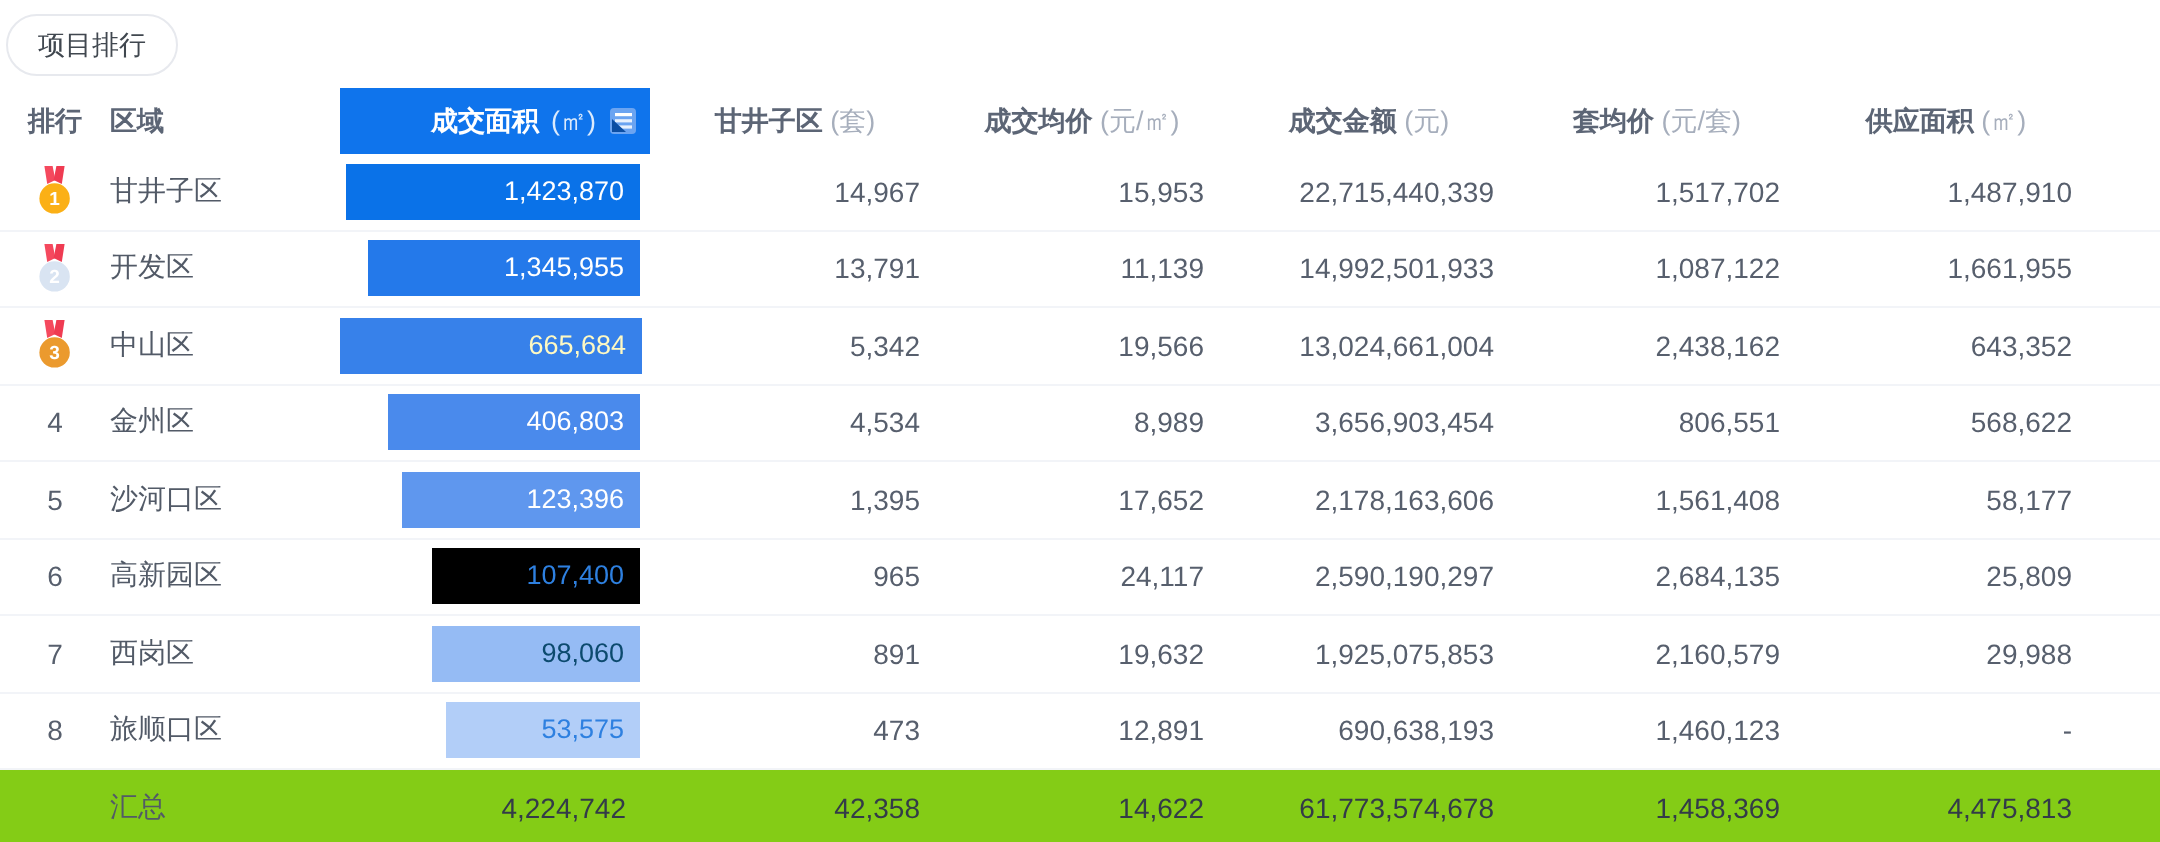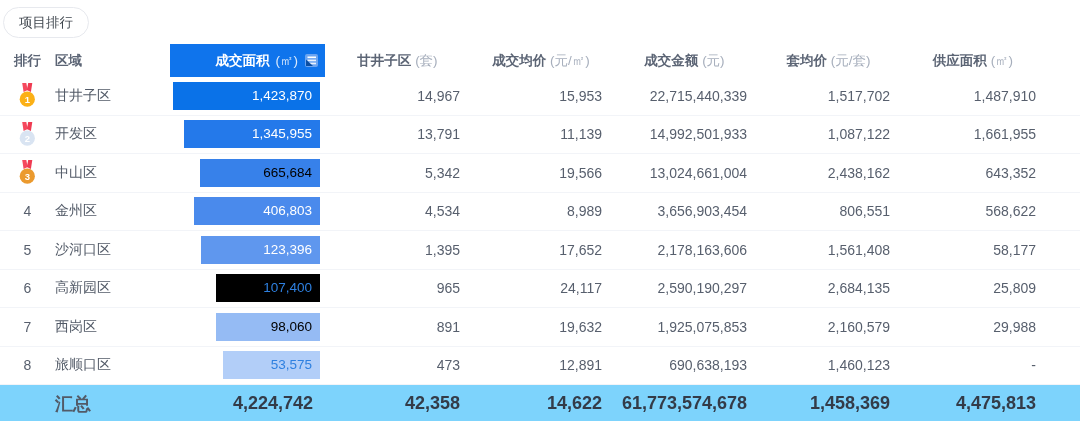--- a/index.html
+++ b/index.html
@@ -24,21 +24,21 @@
   th.th-area{background:#0f74ec;color:#fff;width:155px;}
   .area-th-inner{display:flex;align-items:center;justify-content:flex-end;gap:6px;padding-right:6px;height:33px;}
   .area-th-inner .unit{color:rgba(255,255,255,.85);}
   tbody td{height:37.5px;border-bottom:1px solid #f2f4f8;font-size:14px;color:#575f6d;padding:0;}
   td.c-rank{text-align:center;}
   td.c-region{text-align:left;color:#525a67;}
   td.num{text-align:right;padding-right:10px;font-variant-numeric:tabular-nums;}
   td.c-bar{padding:0 5px 0 0;}
   .bar{height:28px;line-height:28px;margin-left:auto;text-align:right;padding-right:8px;box-sizing:border-box;font-size:13.5px;font-variant-numeric:tabular-nums;}
   .medal{display:inline-block;vertical-align:middle;}
-  tfoot td{background:#7dd3fc;font-weight:700;color:#333b48;height:37px;font-size:18px;padding:0;}
+  tfoot td{background:#84cc16;font-weight:400;color:#333b48;height:37px;font-size:14px;padding:0;}
   tfoot td.num{text-align:right;padding-right:10px;}
   tfoot td.c-region{text-align:left;}
   tfoot td.c-bar-total{text-align:right;padding-right:12px;}
 </style>
 </head>
 <body>
 
 <div class="topbar">
   <div class="tab-group">
     <div class="tab">项目排行</div>
@@ -121,21 +121,21 @@
   </tr>
       <tr>
     <td class="c-rank"><svg class="medal" width="19" height="25" viewBox="0 0 19 25">
             <path d="M4.2,0 L8.3,0 L9.7,7 L5.6,9 Z" fill="#f5495e"></path>
             <path d="M14.3,0 L10.2,0 L8.8,7 L12.9,9 Z" fill="#ef3b52"></path>
             <circle cx="9.3" cy="16.2" r="7.6" fill="#eb9a2e"></circle>
             <text x="9.3" y="19.6" text-anchor="middle" font-size="9.5" font-weight="bold" font-family="Liberation Sans,sans-serif" fill="#ffffff">3</text>
           </svg></td>
     <td class="c-region">中山区</td>
     <td class="c-bar">
-          <div class="bar" style="width: 120px; background: rgb(55, 129, 234); color: #000000;">665,684</div>
+          <div class="bar" style="width: 151px; background: rgb(55, 129, 234); color: #fef9c3;">665,684</div>
         </td>
     <td class="num">5,342</td>
     <td class="num">19,566</td>
     <td class="num">13,024,661,004</td>
     <td class="num">2,438,162</td>
     <td class="num">643,352</td>
     <td></td>
   </tr>
       <tr>
     <td class="c-rank">4</td>
@@ -173,21 +173,21 @@
     <td class="num">24,117</td>
     <td class="num">2,590,190,297</td>
     <td class="num">2,684,135</td>
     <td class="num">25,809</td>
     <td></td>
   </tr>
       <tr>
     <td class="c-rank">7</td>
     <td class="c-region">西岗区</td>
     <td class="c-bar">
-          <div class="bar" style="width: 104px; background: rgb(149, 187, 244); color: #000000;">98,060</div>
+          <div class="bar" style="width: 104px; background: rgb(149, 187, 244); color: #0c4a6e;">98,060</div>
         </td>
     <td class="num">891</td>
     <td class="num">19,632</td>
     <td class="num">1,925,075,853</td>
     <td class="num">2,160,579</td>
     <td class="num">29,988</td>
     <td></td>
   </tr>
       <tr>
     <td class="c-rank">8</td>

